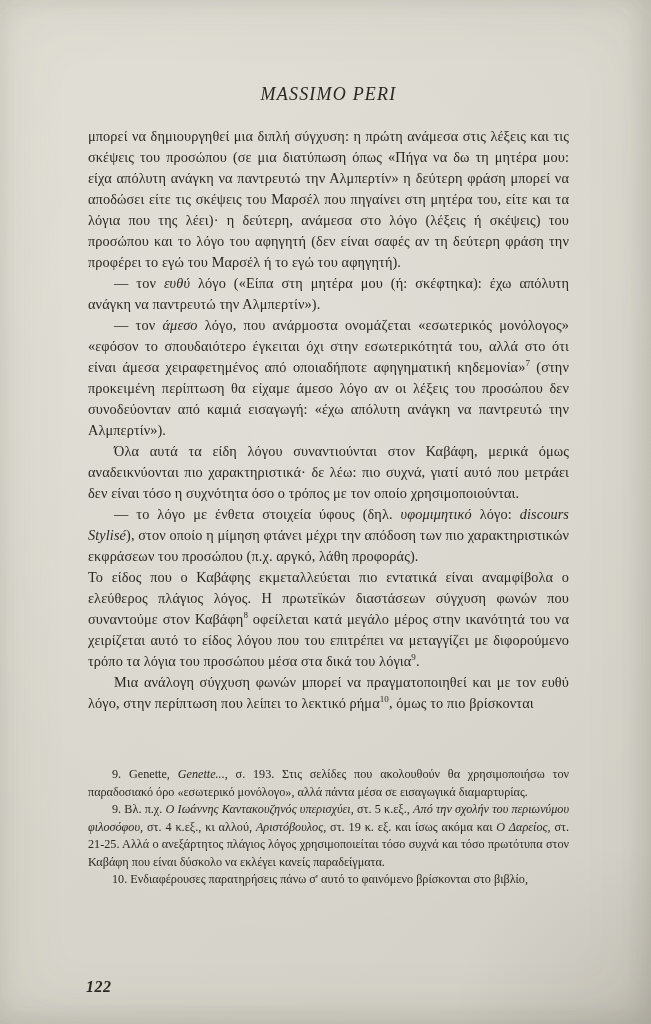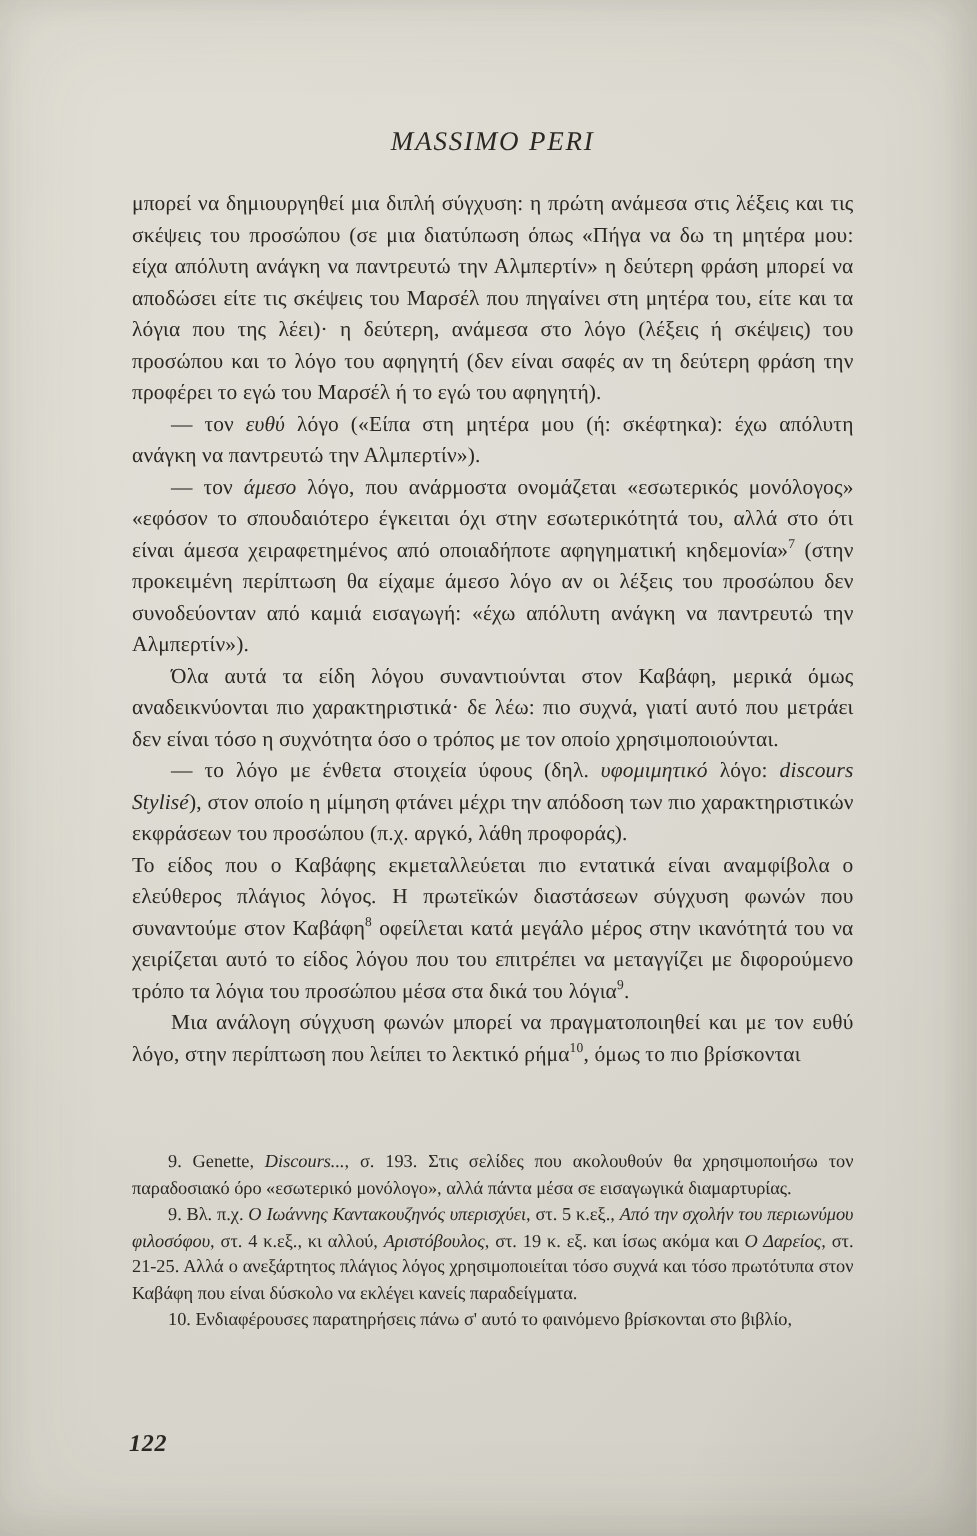--- a/index.html
+++ b/index.html
@@ -62,21 +62,21 @@
   .footnotes p.indent{text-indent:24px;}
   sup{
     font-size:9px;
     line-height:0;
     vertical-align:super;
   }
   em{font-style:italic;}
   .page-number{
     position:absolute;
     left:86px;
-    bottom:52px;
+    bottom:28px;
     font-size:16px;
     font-weight:bold;
     font-style:italic;
     letter-spacing:0.5px;
   }
 </style>
 </head>
 <body>
 
 <div class="page">
@@ -88,21 +88,21 @@
         <p class="no-indent"><span>μπορεί να δημιουργηθεί μια διπλή σύγχυση: η πρώτη ανάμεσα στις λέξεις και τις σκέψεις του προσώπου (σε μια διατύπωση όπως «Πήγα να δω τη μητέρα μου: είχα απόλυτη ανάγκη να παντρευτώ την Αλμπερτίν» η δεύτερη φράση μπορεί να αποδώσει είτε τις σκέψεις του Μαρσέλ που πηγαίνει στη μητέρα του, είτε και τα λόγια που της λέει)· η δεύτερη, ανάμεσα στο λόγο (λέξεις ή σκέψεις) του προσώπου και το λόγο του αφηγητή (δεν είναι σαφές αν τη δεύτερη φράση την προφέρει το εγώ του Μαρσέλ ή το εγώ του αφηγητή).</span></p>
         <p class="indent"><span>— τον </span><em>ευθύ</em><span> λόγο («Είπα στη μητέρα μου (ή: σκέφτηκα): έχω απόλυτη ανάγκη να παντρευτώ την Αλμπερτίν»).</span></p>
         <p class="indent"><span>— τον </span><em>άμεσο</em><span> λόγο, που ανάρμοστα ονομάζεται «εσωτερικός μονόλογος» «εφόσον το σπουδαιότερο έγκειται όχι στην εσωτερικότητά του, αλλά στο ότι είναι άμεσα χειραφετημένος από οποιαδήποτε αφηγηματική κηδεμονία»</span><sup>7</sup><span> (στην προκειμένη περίπτωση θα είχαμε άμεσο λόγο αν οι λέξεις του προσώπου δεν συνοδεύονταν από καμιά εισαγωγή: «έχω απόλυτη ανάγκη να παντρευτώ την Αλμπερτίν»).</span></p>
         <p class="indent"><span>Όλα αυτά τα είδη λόγου συναντιούνται στον Καβάφη, μερικά όμως αναδεικνύονται πιο χαρακτηριστικά· δε λέω: πιο συχνά, γιατί αυτό που μετράει δεν είναι τόσο η συχνότητα όσο ο τρόπος με τον οποίο χρησιμοποιούνται.</span></p>
         <p class="indent"><span>— το λόγο με ένθετα στοιχεία ύφους (δηλ. </span><em>υφομιμητικό</em><span> λόγο: </span><em>discours Stylisé</em><span>), στον οποίο η μίμηση φτάνει μέχρι την απόδοση των πιο χαρακτηριστικών εκφράσεων του προσώπου (π.χ. αργκό, λάθη προφοράς).</span></p>
         <p class="no-indent"><span>Το είδος που ο Καβάφης εκμεταλλεύεται πιο εντατικά είναι αναμφίβολα ο ελεύθερος πλάγιος λόγος. Η πρωτεϊκών διαστάσεων σύγχυση φωνών που συναντούμε στον Καβάφη</span><sup>8</sup><span> οφείλεται κατά μεγάλο μέρος στην ικανότητά του να χειρίζεται αυτό το είδος λόγου που του επιτρέπει να μεταγγίζει με διφορούμενο τρόπο τα λόγια του προσώπου μέσα στα δικά του λόγια</span><sup>9</sup><span>.</span></p>
         <p class="indent"><span>Μια ανάλογη σύγχυση φωνών μπορεί να πραγματοποιηθεί και με τον ευθύ λόγο, στην περίπτωση που λείπει το λεκτικό ρήμα</span><sup>10</sup><span>, όμως το πιο βρίσκονται</span></p>
       </div>
 
     <div class="footnotes">
-        <p class="indent"><span>9. Genette, </span><em>Discours...</em><span>, σ. 193. Στις σελίδες που ακολουθούν θα χρησιμοποιήσω τον παραδοσιακό όρο «εσωτερικό μονόλογο», αλλά πάντα μέσα σε εισαγωγικά διαμαρτυρίας.</span></p>
+        <p class="indent"><span>9. Genette, </span><em>Genette...</em><span>, σ. 193. Στις σελίδες που ακολουθούν θα χρησιμοποιήσω τον παραδοσιακό όρο «εσωτερικό μονόλογο», αλλά πάντα μέσα σε εισαγωγικά διαμαρτυρίας.</span></p>
         <p class="indent"><span>9. Βλ. π.χ. </span><em>Ο Ιωάννης Καντακουζηνός υπερισχύει</em><span>, στ. 5 κ.εξ., </span><em>Από την σχολήν του περιωνύμου φιλοσόφου</em><span>, στ. 4 κ.εξ., κι αλλού, </span><em>Αριστόβουλος</em><span>, στ. 19 κ. εξ. και ίσως ακόμα και </span><em>Ο Δαρείος</em><span>, στ. 21-25. Αλλά ο ανεξάρτητος πλάγιος λόγος χρησιμοποιείται τόσο συχνά και τόσο πρωτότυπα στον Καβάφη που είναι δύσκολο να εκλέγει κανείς παραδείγματα.</span></p>
         <p class="indent"><span>10. Ενδιαφέρουσες παρατηρήσεις πάνω σ' αυτό το φαινόμενο βρίσκονται στο βιβλίο,</span></p>
       </div>
 
   </div>
 
   <div class="page-number">122</div>
 </div>
 
 </body></html>

